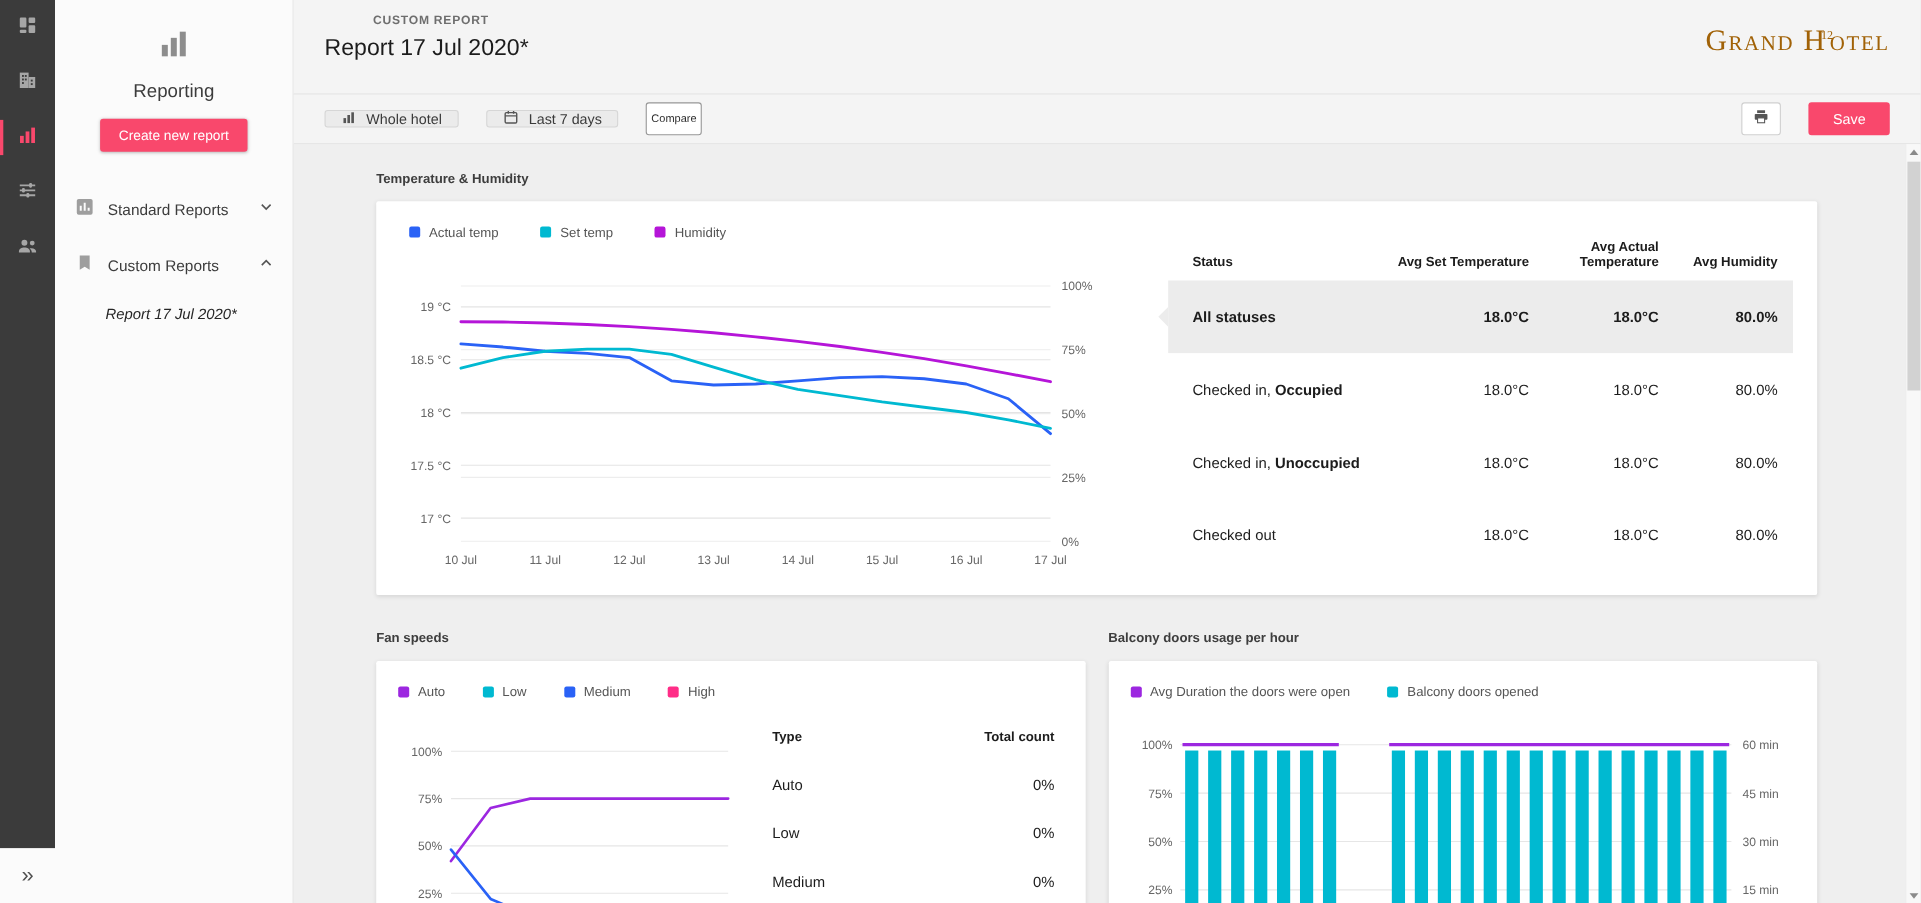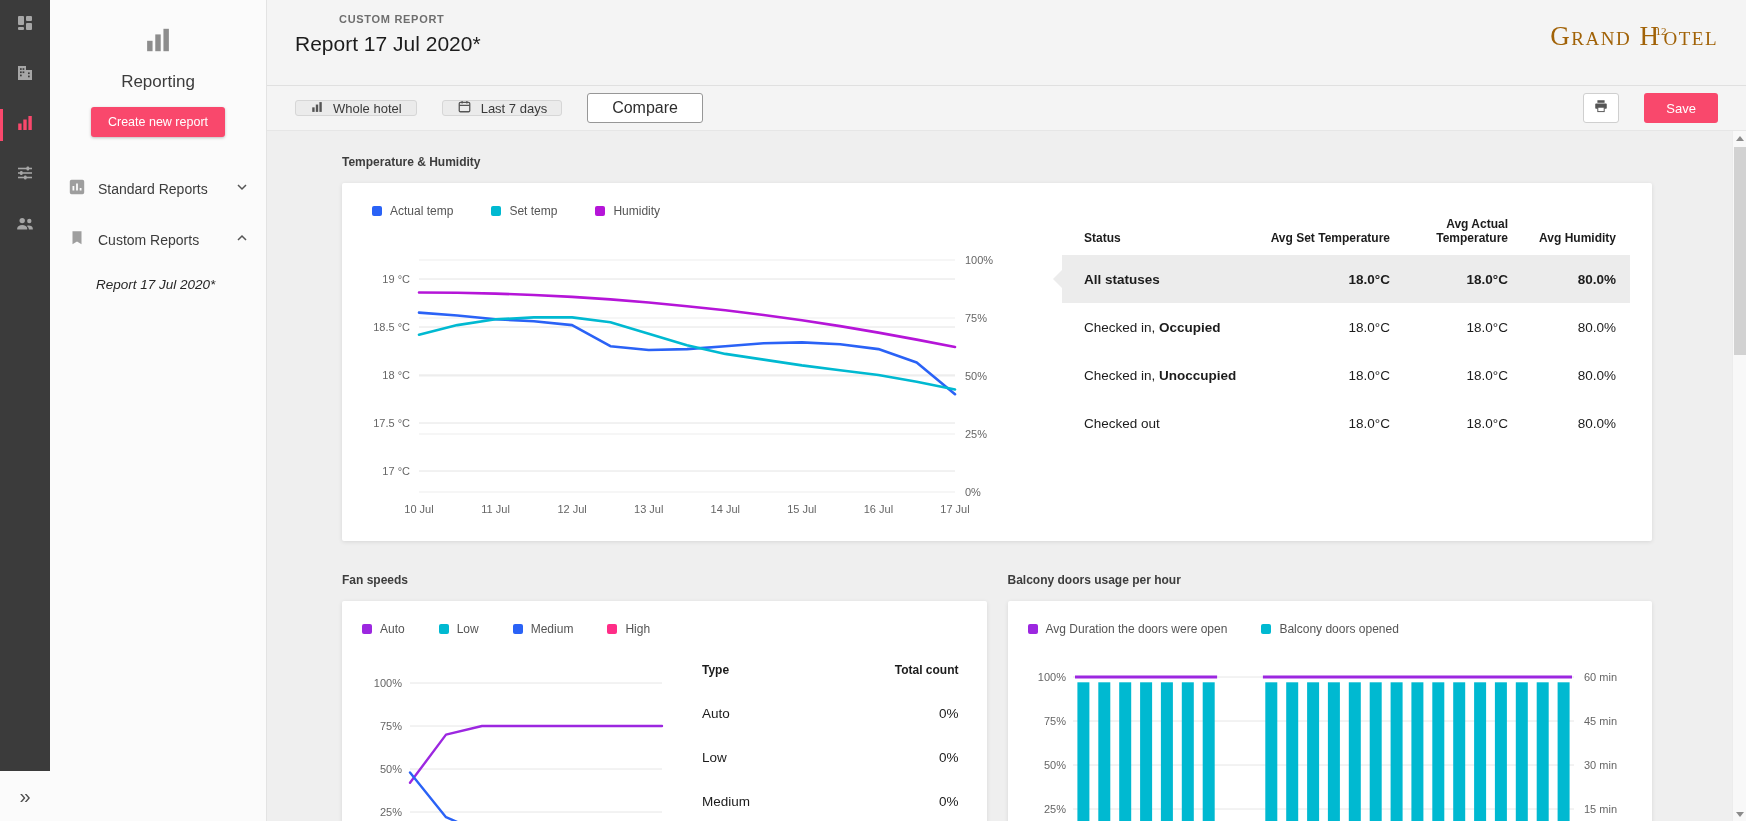--- a/index.html
+++ b/index.html
@@ -45,22 +45,22 @@
   .logo-main { font-variant:small-caps; letter-spacing:1.5px; font-size:27px; }
   .logo-12 { font-size:11px; display:inline-block; transform:translateY(-10px);
              margin:0 -3px 0 -5px; }
 
   .toolbar { height:45px; background:#f4f4f4; border-bottom:1px solid #e6e6e6;
              display:flex; align-items:center; padding:0 28px; gap:25px; }
   .chip { display:flex; align-items:center; gap:9px; background:#ebebeb;
           border:1px solid #d6d6d6; border-radius:3px; height:16px; padding:0 14px;
           font-size:13px; color:#3a3a3a; cursor:pointer; }
   .chip svg { color:#555; }
-  .btn-compare { height:30px; padding:0 24px; background:#fff; border:1px solid #979797;
-                 border-radius:3px; font-size:16px; color:#2e2e2e; cursor:pointer; font-family:inherit; }
+  .btn-compare { height:30px; padding:0 4px; background:#fff; border:1px solid #979797;
+                 border-radius:3px; font-size:10px; color:#2e2e2e; cursor:pointer; font-family:inherit; }
   .toolbar-spacer { flex:1; }
   .btn-print { width:36px; height:30px; background:#fff; border:1px solid #cfcfcf;
                border-radius:3px; display:flex; align-items:center; justify-content:center;
                color:#555; cursor:pointer; }
   .btn-save { height:30px; padding:0 22px; background:#f9486c; color:#fff; border:none;
               border-radius:3px; font-size:13px; cursor:pointer; font-family:inherit; }
 
   .content { flex:1; padding:24px 94px 0 75px; overflow:hidden; }
   .section-title { font-size:12px; font-weight:700; color:#3d3d3d; margin-bottom:14px; }
   .card { background:#fff; border-radius:2px; box-shadow:0 1px 4px rgba(0,0,0,.1); }
@@ -70,21 +70,21 @@
   .chart-zone { flex:0 0 672px; }
   .legend { display:flex; gap:38px; align-items:center; height:24px; margin-left:8px; }
   .legend-item { display:flex; align-items:center; gap:8px; font-size:12px; color:#555; cursor:pointer; }
   .swatch { width:10px; height:10px; border-radius:2px; display:inline-block; background:#999; }
   .chart-zone svg, .fan-body svg, .balcony-body svg { display:block; margin-top:10px; }
   svg text { font-family:"Liberation Sans","DejaVu Sans",sans-serif; font-size:11px; fill:#666; }
 
   .table-zone { flex:1; margin-left:26px; padding-top:12px; }
   .ttable-head { display:flex; align-items:flex-end; min-height:44px; padding-bottom:10px;
                  font-size:12px; font-weight:700; color:#1c1c1c; }
-  .ttable-row { display:flex; align-items:center; height:48px; font-size:13.5px;
+  .ttable-row { display:flex; align-items:center; height:66px; font-size:13.5px;
                 color:#1c1c1c; cursor:pointer; position:relative; }
   .ttable-row.selected { background:#ececec; font-weight:700; }
   .ttable-row.selected::before { content:''; position:absolute; left:-9px; top:50%;
       margin-top:-9px; border:9px solid transparent; border-right:9px solid #ececec; border-left:0; }
   .c-status { flex:1; padding-left:22px; }
   .c-set { width:152px; text-align:right; }
   .c-actual { width:118px; text-align:right; }
   .c-hum { width:122px; text-align:right; padding-right:14px; }
 
   

